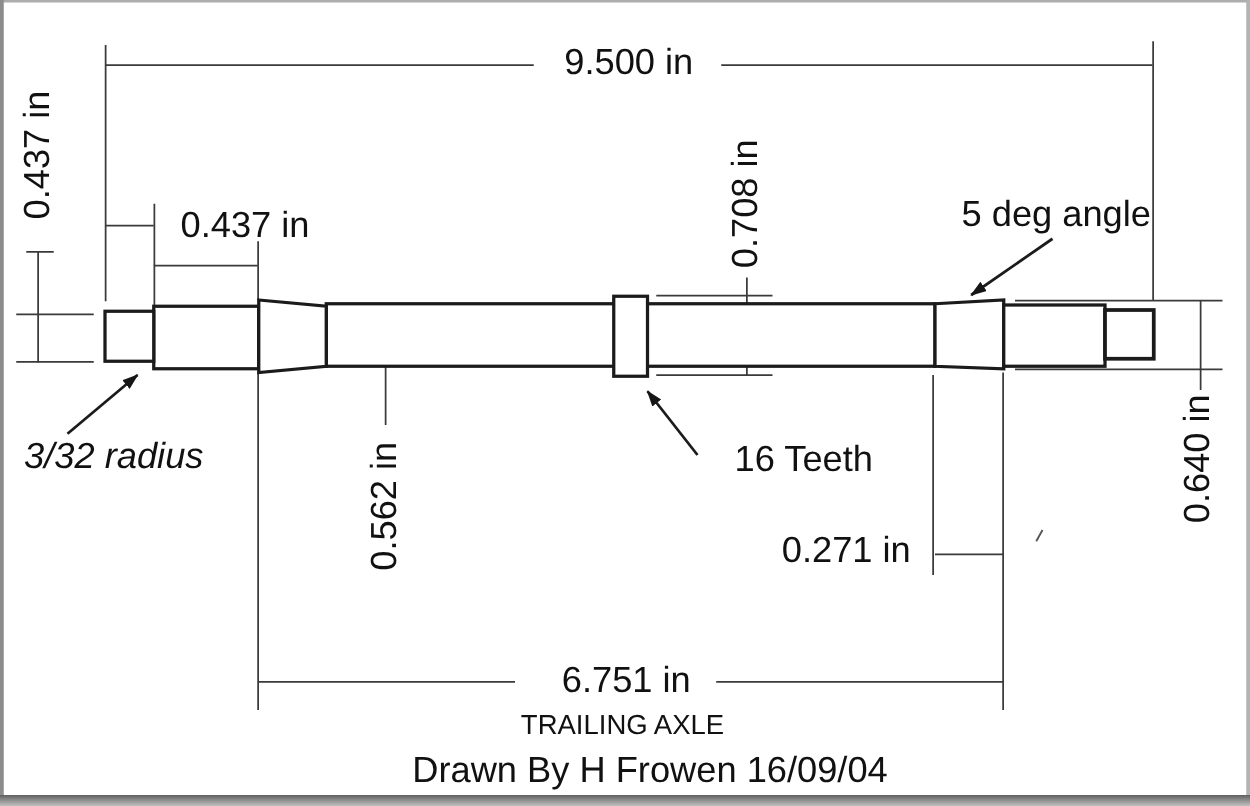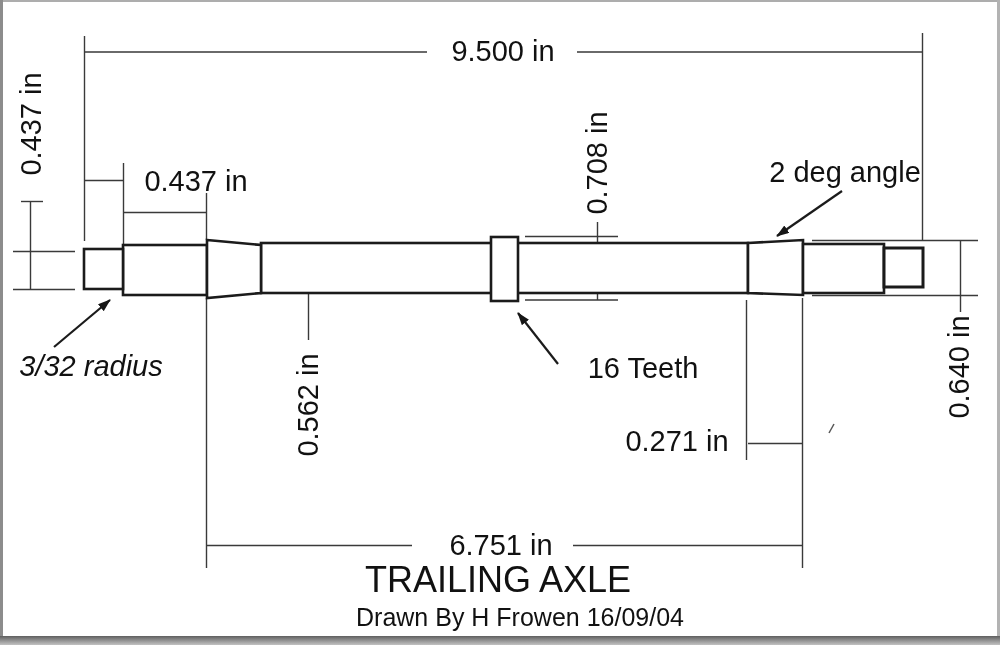--- a/index.html
+++ b/index.html
@@ -6,22 +6,22 @@
   .stage{
     position:relative;width:1000px;height:645px;background:#ffffff;
     overflow:hidden;font-family:"Liberation Sans","DejaVu Sans",sans-serif;
   }
   .geom{position:absolute;left:0;top:0;}
   .lbl{
     position:absolute;font-size:29px;color:#111;white-space:nowrap;
     transform:translate(-50%,-50%);line-height:1;letter-spacing:0px;
   }
   .lbl.v{transform:translate(-50%,-50%) rotate(-90deg);}
-  .lbl.title{font-size:36px;}
-  .lbl.credit{font-size:25px;}
+  .lbl.title{font-size:22px;}
+  .lbl.credit{font-size:29px;}
   .edge{position:absolute;z-index:5;}
   .edge.top{left:0;top:0;width:100%;height:2px;background:#adadad;}
   .edge.left{left:0;top:0;width:3px;height:100%;background:#8c8c8c;}
   .edge.right{right:0;top:0;width:3px;height:100%;background:#b3b3b3;}
   .edge.bottom{left:0;bottom:0;width:100%;height:9px;
     background:linear-gradient(180deg,#5f5f5f 0%,#8d8d8d 45%,#c2c2c2 100%);}
 </style>
 </head>
 <body>
 
@@ -81,21 +81,21 @@
   <div class="lbl" style="left:196px;top:181px;">0.437 in</div>
   <div class="lbl" style="left:677px;top:441px;">0.271 in</div>
   <div class="lbl" style="left:501px;top:545px;">6.751 in</div>
 
   <div class="lbl v" style="left:31px;top:124px;">0.437 in</div>
   <div class="lbl v" style="left:308px;top:405px;">0.562 in</div>
   <div class="lbl v" style="left:597px;top:163px;">0.708 in</div>
   <div class="lbl v" style="left:959px;top:367px;">0.640 in</div>
 
   <div class="lbl" style="left:91px;top:366px;font-style:italic;">3/32 radius</div>
-  <div class="lbl" style="left:845px;top:172px;">2 deg angle</div>
+  <div class="lbl" style="left:845px;top:172px;">5 deg angle</div>
   <div class="lbl" style="left:623px;top:368px;margin-left:20px;">16 Teeth</div>
 
   <div class="lbl title" style="left:498px;top:580px;">TRAILING AXLE</div>
   <div class="lbl credit" style="left:520px;top:617px;">Drawn By H Frowen 16/09/04</div>
 
   <div class="edge top"></div>
   <div class="edge left"></div>
   <div class="edge right"></div>
   <div class="edge bottom"></div>
 </div>

